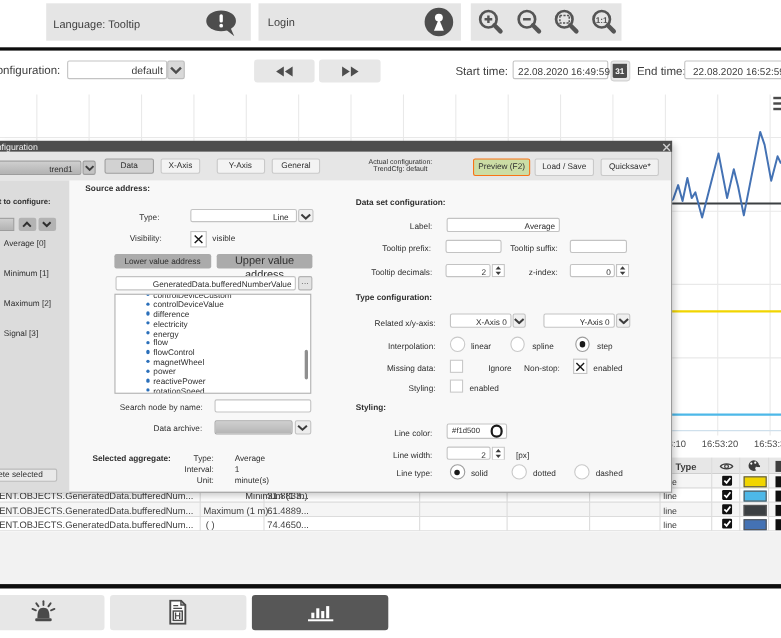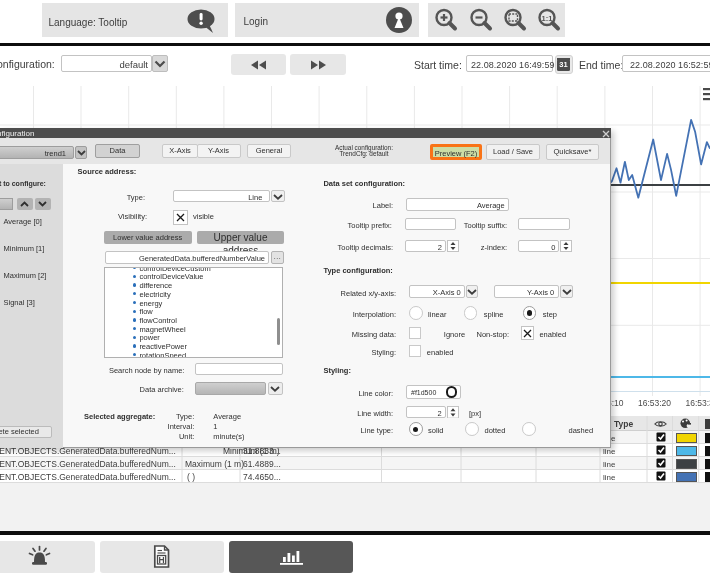--- a/index.html
+++ b/index.html
@@ -242,25 +242,25 @@
 
 <div class="abs" style="left:0;top:164.3px;width:63.4px;height:283.4px;background:#dcdcdc;"></div>
 
 <div class="abs" style="left:-12px;top:146px;width:86px;height:13px;background:linear-gradient(#cfcfcf,#b3b3b3);border:1px solid #9d9d9d;border-radius:2px;"></div>
 <div class="abs rt" style="left:0;top:148.5px;width:66px;font-size:7.5px;color:#2f2f2f;">trend1</div>
 <div class="abs" style="left:75px;top:146px;width:12px;height:13px;background:#c3c3c3;border:1px solid #9d9d9d;border-radius:2px;"></div>
 <svg class="abs" style="left:76.5px;top:150px;" width="9" height="6" viewBox="0 0 9 6">
     <path d="M1 1 L4.5 4.5 L8 1" fill="none" stroke="#3d3d3d" stroke-width="1.8"></path>
   </svg>
 <div class="abs" style="left:95px;top:143.5px;width:45px;height:14px;background:#d2d2d2;border:1px solid #9f9f9f;border-radius:2px;font-size:7.5px;color:#2f2f2f;text-align:center;line-height:12.5px;">Data</div>
-<div class="abs" style="left:146px;top:143.5px;width:36px;height:14px;background:#f3f3f3;border:1px solid #c9c9c9;border-radius:2px;font-size:7.5px;color:#2f2f2f;text-align:center;line-height:12.5px;margin-left:16px;">X-Axis</div>
+<div class="abs" style="left:146px;top:143.5px;width:36px;height:14px;background:#f3f3f3;border:1px solid #c9c9c9;border-radius:2px;font-size:7.5px;color:#2f2f2f;text-align:center;line-height:12.5px;">X-Axis</div>
 <div class="abs" style="left:196.5px;top:143.5px;width:44px;height:14px;background:#f3f3f3;border:1px solid #c9c9c9;border-radius:2px;font-size:7.5px;color:#2f2f2f;text-align:center;line-height:12.5px;">Y-Axis</div>
 <div class="abs" style="left:247px;top:143.5px;width:44px;height:14px;background:#f3f3f3;border:1px solid #c9c9c9;border-radius:2px;font-size:7.5px;color:#2f2f2f;text-align:center;line-height:12.5px;">General</div>
 <div class="abs" style="left:318px;top:144.8px;width:92px;font-size:6.4px;color:#2f2f2f;text-align:center;line-height:6.1px;">Actual configuration:<br>TrendCfg: default</div>
-<div class="abs" style="left:430px;top:144px;width:52px;height:15.5px;background:#ccdda5;border:3px solid #f97316;border-radius:2px;font-size:7.5px;color:#2f2f2f;text-align:center;line-height:14px;">Preview (F2)</div>
+<div class="abs" style="left:430px;top:144px;width:52px;height:15.5px;background:#ccdda5;border:1px solid #f97316;border-radius:2px;font-size:7.5px;color:#2f2f2f;text-align:center;line-height:14px;">Preview (F2)</div>
 <div class="abs" style="left:486px;top:144px;width:54px;height:15.5px;background:#f1f1f1;border:1px solid #c9c9c9;border-radius:2px;font-size:7.5px;color:#2f2f2f;text-align:center;line-height:14px;">Load / Save</div>
 <div class="abs" style="left:546px;top:144px;width:53px;height:15.5px;background:#f1f1f1;border:1px solid #c9c9c9;border-radius:2px;font-size:7.5px;color:#2f2f2f;text-align:center;line-height:14px;">Quicksave*</div>
 
 <div class="abs" style="left:-26px;top:179.5px;font-size:7px;font-weight:bold;color:#2f2f2f;white-space:nowrap;">Data set to configure:</div>
 <div class="abs" style="left:-20px;top:198px;width:33px;height:11.5px;background:linear-gradient(#cfcfcf,#b3b3b3);border:1px solid #9d9d9d;"></div>
 <div class="abs" style="left:16.9px;top:198px;width:15.8px;height:11.5px;background:#b3b3b3;border-radius:2px;"></div>
 <div class="abs" style="left:34.9px;top:198px;width:15.8px;height:11.5px;background:#b3b3b3;border-radius:2px;"></div>
 <svg class="abs" style="left:20px;top:201px;" width="9" height="6" viewBox="0 0 9 6">
     <path d="M1 5 L4.5 1.5 L8 5" fill="none" stroke="#2f2f2f" stroke-width="1.8"></path>
   </svg>
@@ -401,13 +401,13 @@
     <path d="M6 10.4 L8.5 7.4 L3.5 7.4 Z" fill="#3d3d3d"></path>
   </svg>
 <div class="abs" style="left:469px;top:408.8px;font-size:7.5px;color:#2f2f2f;">[px]</div>
 <div class="abs rt" style="left:343.1px;top:425.8px;width:50px;font-size:7.5px;color:#2f2f2f;">Line type:</div>
 <div class="abs" style="left:408.7px;top:422.4px;width:13.9px;height:13.9px;background:#fff;border:1.4px solid #9d9d9d;border-radius:50%;"></div>
 <div class="abs" style="left:412.9px;top:426.6px;width:5.5px;height:5.5px;background:#1a1a1a;border-radius:50%;"></div>
 <div class="abs" style="left:428.1px;top:426.2px;font-size:7.5px;color:#2f2f2f;">solid</div>
 <div class="abs" style="left:464.8px;top:422.4px;width:13.9px;height:13.9px;background:#fff;border:1.4px solid #c9c9c9;border-radius:50%;"></div>
 <div class="abs" style="left:484.5px;top:426.2px;font-size:7.5px;color:#2f2f2f;">dotted</div>
 <div class="abs" style="left:521.7px;top:422.4px;width:13.9px;height:13.9px;background:#fff;border:1.4px solid #c9c9c9;border-radius:50%;"></div>
-<div class="abs" style="left:541.5px;top:426.2px;font-size:7.5px;color:#2f2f2f;margin-left:27px;">dashed</div>
+<div class="abs" style="left:541.5px;top:426.2px;font-size:7.5px;color:#2f2f2f;">dashed</div>
 
 </body></html>

